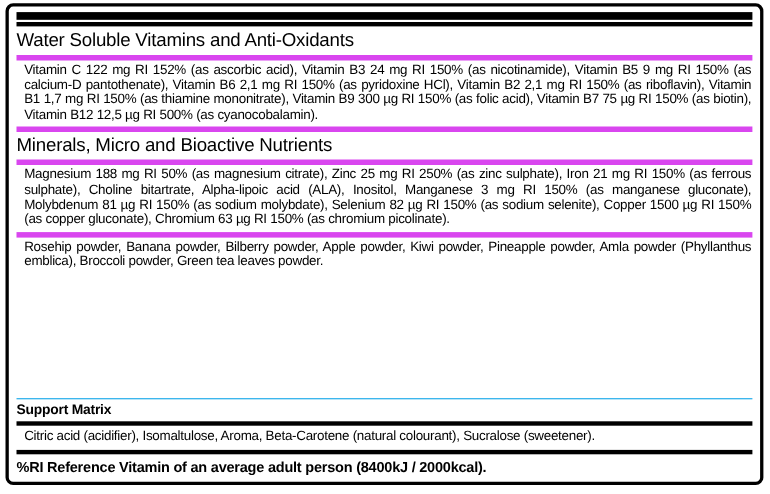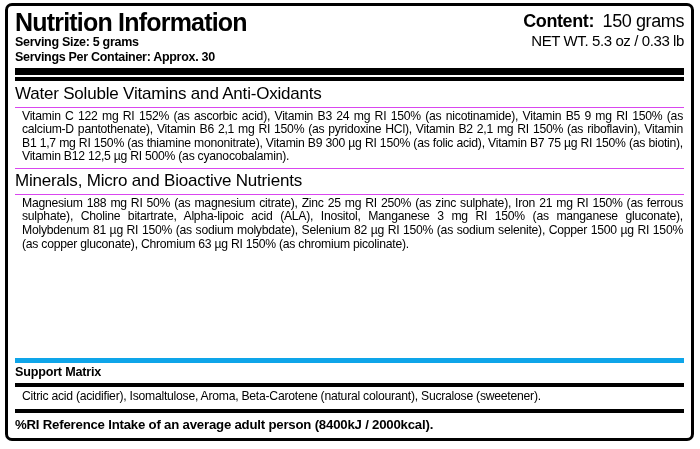--- a/index.html
+++ b/index.html
@@ -65,77 +65,64 @@
   .bar-thick { height: 7px; background: #000; margin: 2px 0 1px 0; flex: none; }
   .bar-mid   { height: 4px; background: #000; margin: 1px 0; flex: none; }
   
   .sec-title {
     font-size: 12.6px;
     font-weight: bold;
     letter-spacing: -0.2px;
     padding: 2px 0 3px 0;
   }
   .subs { display: flex; flex-direction: column; flex: 1; }
-  .subs > div { border-top: 1px solid #d946ef; }
+  .subs > div { border-top: 5px solid #d946ef; }
   .subs > div:first-child { border-top: none; }
   .sub-title {
     font-size: 17px;
     letter-spacing: -0.2px;
     padding: 2px 0 3px 0;
   }
   .sub-body, .plain-body {
     font-size: 12.2px;
     letter-spacing: -0.25px;
     line-height: 13.6px;
     text-align: justify;
     padding: 2px 1px 4px 7px;
   }
-  .support-title { border-top: 5px solid #0ea5e9; }
+  .support-title { border-top: 1px solid #0ea5e9; }
   .footer {
     font-size: 13.2px;
     font-weight: bold;
     letter-spacing: -0.2px;
     padding: 3px 0 2px 0;
   }
 </style>
 </head>
 <body>
 
 <div class="label">
 
-  <div class="hdr">
-    <div class="hdr-left">
-      <div class="title">Nutrition Information</div>
-      <div class="serv">Serving Size: 5 grams</div>
-      <div class="serv">Servings Per Container: Approx. 30</div>
-    </div>
-    <div class="hdr-right">
-      <div class="content-line">
-        <span class="lbl">Content:</span>
-        <span class="val">150 grams</span>
-      </div>
-      <div class="netwt">NET WT. 5.3 oz / 0.33 lb</div>
-    </div>
-  </div>
 
   <div class="bar-thick"></div>
 
 
   <div class="bar-mid"></div>
 
   <div class="subs">
     <div class="sub-title">Water Soluble Vitamins and Anti-Oxidants</div>
     <div class="sub-body">Vitamin C 122 mg RI 152% (as ascorbic acid), Vitamin B3 24 mg RI 150% (as nicotinamide), Vitamin B5 9 mg RI 150% (as calcium-D pantothenate), Vitamin B6 2,1 mg RI 150% (as pyridoxine HCl), Vitamin B2 2,1 mg RI 150% (as riboflavin), Vitamin B1 1,7 mg RI 150% (as thiamine mononitrate), Vitamin B9 300 µg RI 150% (as folic acid), Vitamin B7 75 µg RI 150% (as biotin), Vitamin B12 12,5 µg RI 500% (as cyanocobalamin).</div>
     <div class="sub-title">Minerals, Micro and Bioactive Nutrients</div>
     <div class="sub-body">Magnesium 188 mg RI 50% (as magnesium citrate), Zinc 25 mg RI 250% (as zinc sulphate), Iron 21 mg RI 150% (as ferrous sulphate), Choline bitartrate, Alpha-lipoic acid (ALA), Inositol, Manganese 3 mg RI 150% (as manganese gluconate), Molybdenum 81 µg RI 150% (as sodium molybdate), Selenium 82 µg RI 150% (as sodium selenite), Copper 1500 µg RI 150% (as copper gluconate), Chromium 63 µg RI 150% (as chromium picolinate).</div>
+    <div class="sub-body">Rosehip powder, Banana powder, Bilberry powder, Apple powder, Kiwi powder, Pineapple powder, Amla powder (Phyllanthus emblica), Broccoli powder, Green tea leaves powder.</div>
   </div>
 
   <div class="sec-title support-title">Support Matrix</div>
 
   <div class="bar-mid"></div>
 
   <div class="plain-body">Citric acid (acidifier), Isomaltulose, Aroma, Beta-Carotene (natural colourant), Sucralose (sweetener).</div>
 
   <div class="bar-mid"></div>
 
-  <div class="footer">%RI Reference Intake of an average adult person (8400kJ / 2000kcal).</div>
+  <div class="footer">%RI Reference Vitamin of an average adult person (8400kJ / 2000kcal).</div>
 
 </div>
 
 </body></html>

